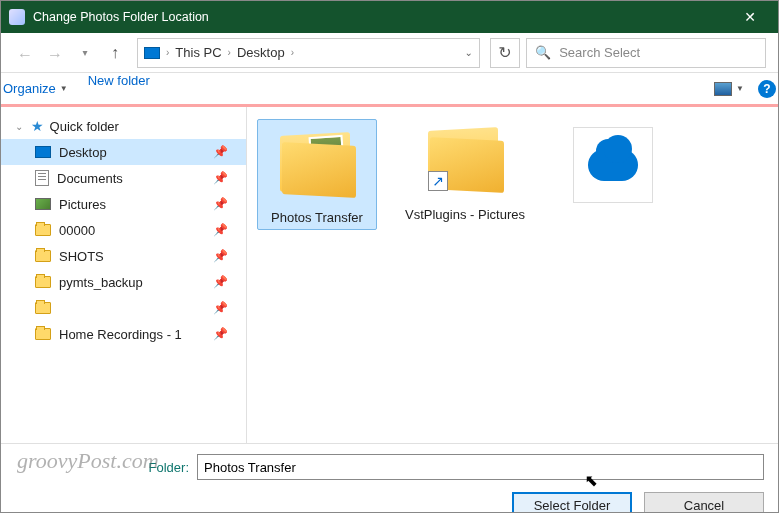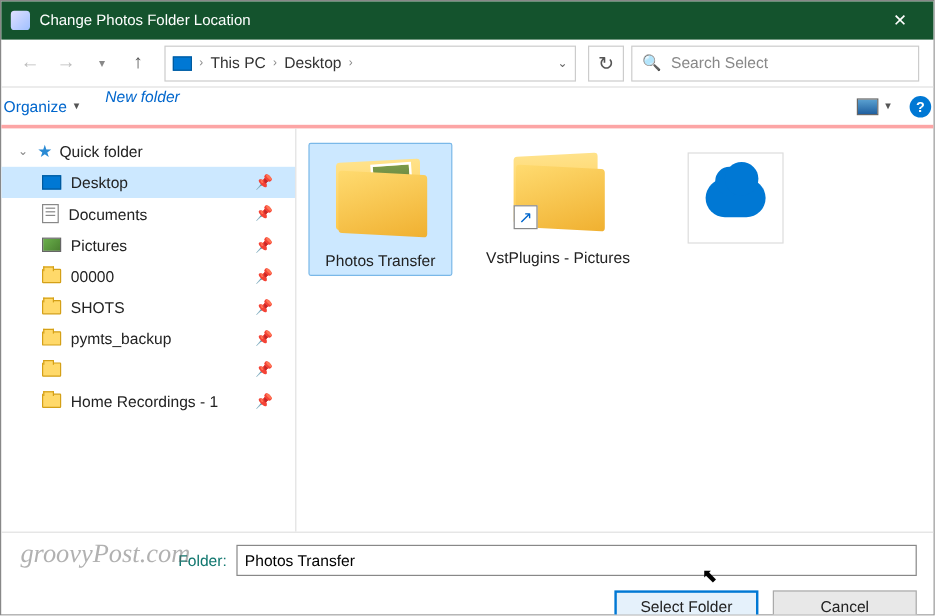--- a/index.html
+++ b/index.html
@@ -15,21 +15,21 @@
 .addrbar { flex: 1; display: flex; align-items: center; border: 1px solid #ccc; height: 30px; padding: 0 6px; gap: 6px; font-size: 13px; color: #333; margin: 0 4px; }
 .addrbar .pc-icon { width: 16px; height: 12px; background: #0078d4; border: 1px solid #005a9e; position: relative; }
 .addrbar .chev { color: #888; font-size: 10px; }
 .addrbar .spacer { flex:1; }
 .addrbar .drop { color: #666; font-size: 10px; }
 .refresh { width: 30px; height: 30px; border: 1px solid #ccc; display:flex; align-items:center; justify-content:center; color:#555; }
 .searchbox { width: 240px; height: 30px; border: 1px solid #ccc; display:flex; align-items:center; padding:0 8px; gap:8px; color:#888; font-size:13px; }
 .toolbar { height: 34px; border-bottom:3px solid #fca5a5; display:flex; padding:0 2px; gap:20px; font-size:13px; }
 .toolbar .org { color:#0066cc; display:flex; align-items:center; gap:4px; }
 .toolbar .org .tri { font-size:8px; color:#555; }
-.toolbar .nf { color:#0066cc;font-style:italic; }
+.toolbar .nf { color:#0066cc; }
 .toolbar .right { margin-left:auto; display:flex; align-items:center; gap:14px; }
 .viewbtn { display:flex; align-items:center; gap:4px; }
 .viewbtn .sq { width:18px; height:14px; background:linear-gradient(#5aa0d0,#2060a0); border:1px solid #666; }
 .viewbtn .tri { font-size:8px; color:#555; }
 .help { width:18px; height:18px; border-radius:50%; background:#0078d4; color:#fff; display:flex; align-items:center; justify-content:center; font-size:12px; font-weight:bold; }
 .body { display:flex; height: 336px; }
 .sidebar { width: 246px; border-right:1px solid #e0e0e0; overflow:hidden; font-size:13px; color:#222; padding-top:6px; }
 .tree-item { display:flex; align-items:center; height:26px; padding-left:14px; gap:6px; }
 .tree-item.quick { font-weight:normal; }
 .tree-item.quick .chev2 { color:#888; font-size:10px; width:10px; }

